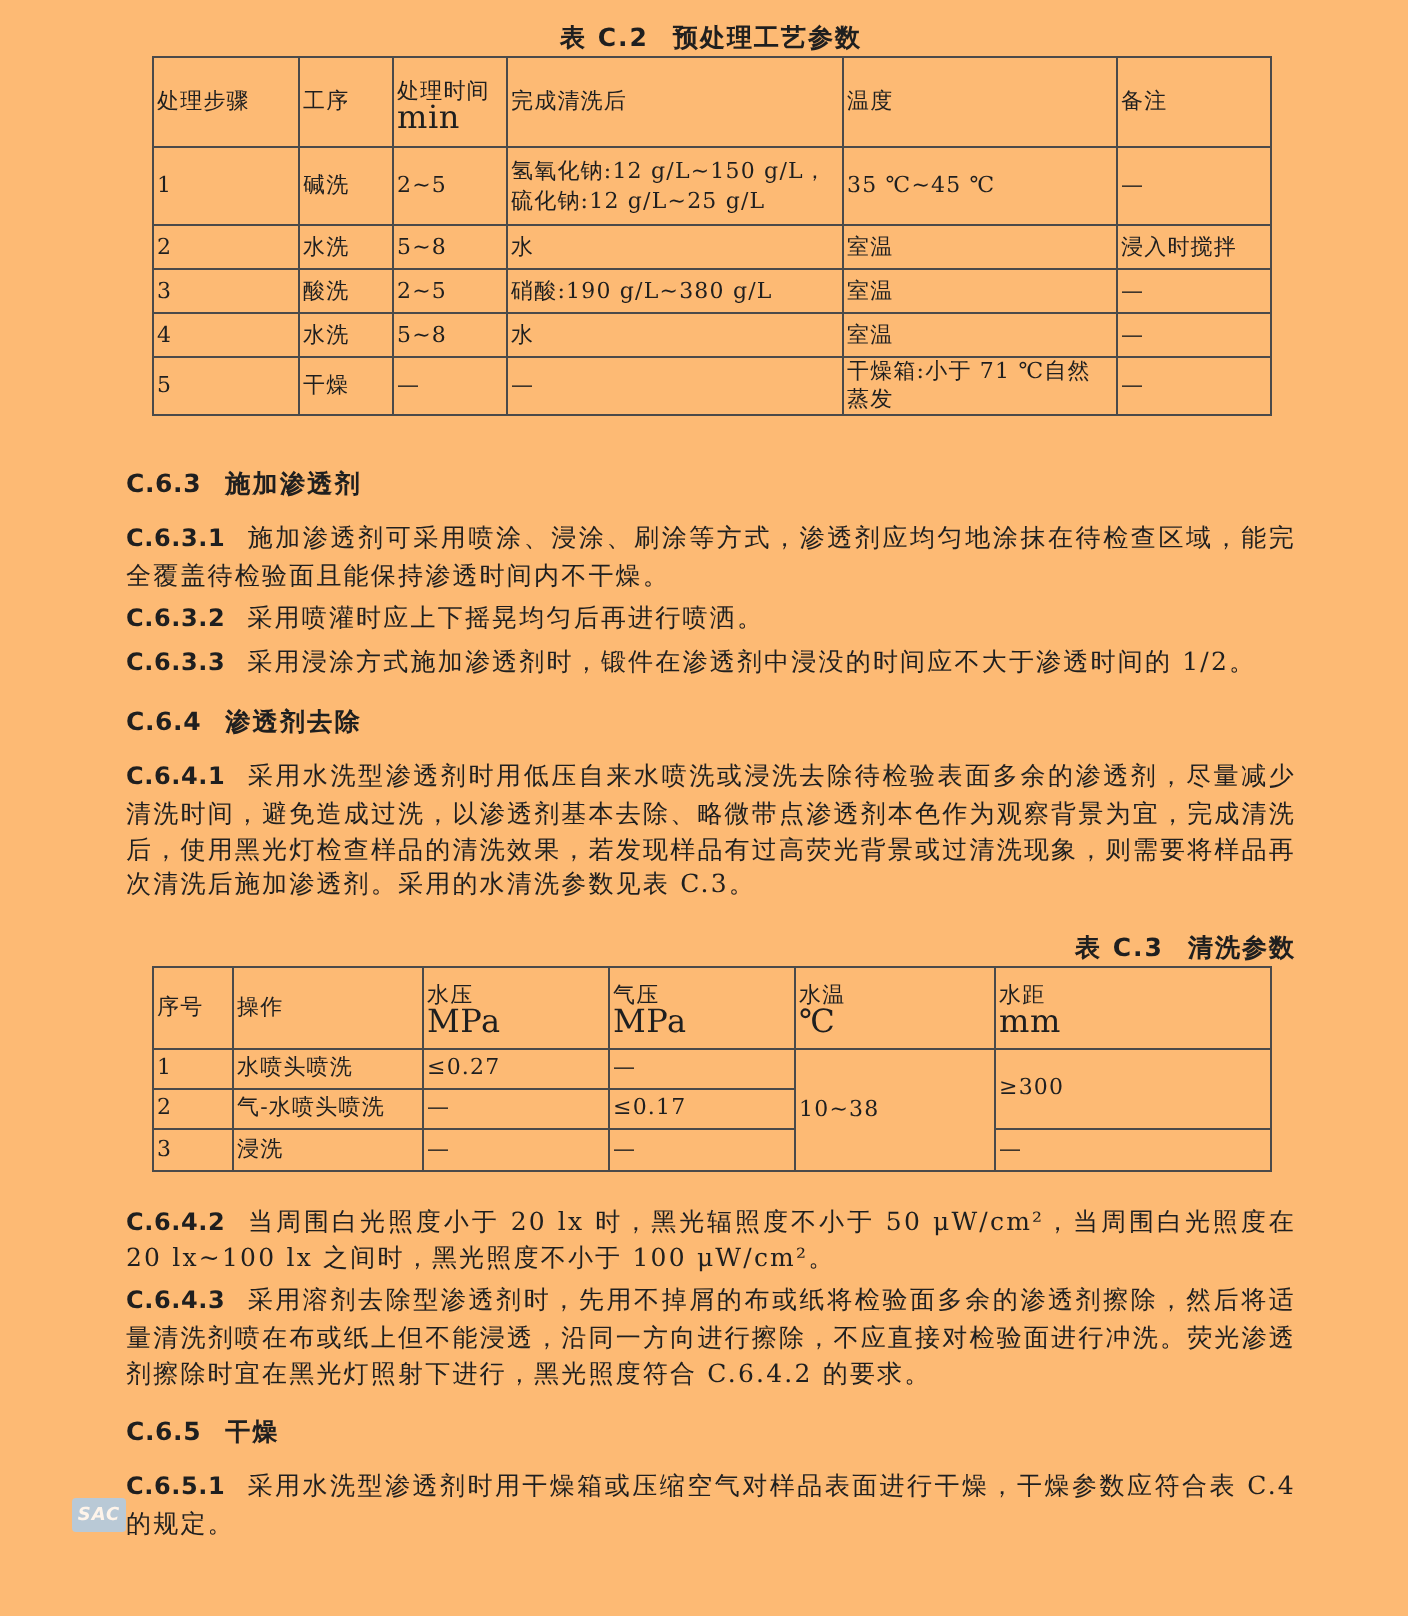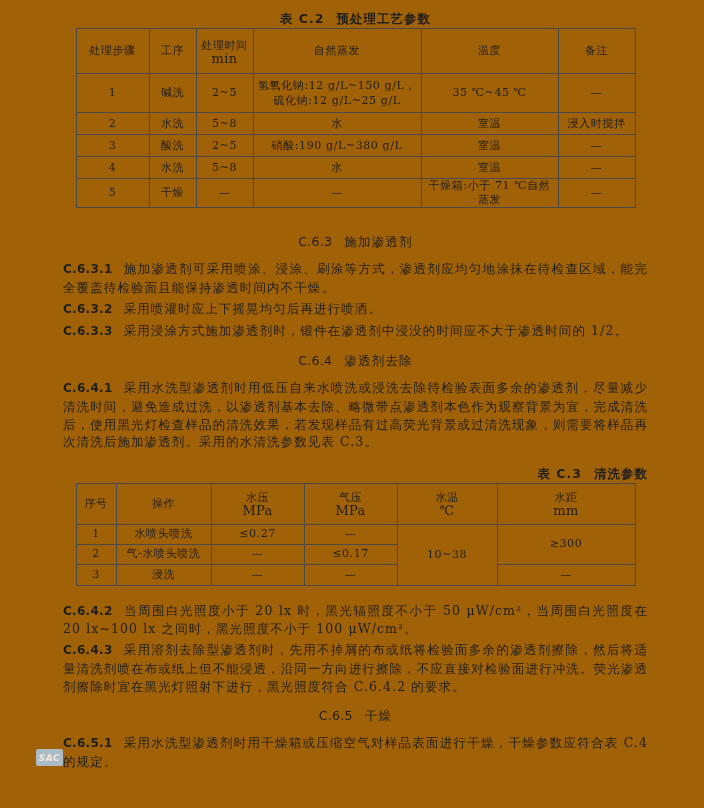--- a/index.html
+++ b/index.html
@@ -1,53 +1,52 @@
 <!DOCTYPE html>
 <html><head>
 <meta charset="utf-8">
 <style>
   html,body { margin:0; padding:0; background:#e8e8e8; }
   .page {
     position:relative; width:704px; height:808px; margin:0 auto;
-    background:#a16207; overflow:hidden;
+    background:#fdba74; overflow:hidden;
     font-family:"DejaVu Serif","Liberation Serif",serif;
     color:#1f1f1f;
   }
   .content { position:absolute; left:63px; top:0; width:585px; }
 
   .tbl-title {
     text-align:center; font-weight:bold; font-size:12.5px;
     letter-spacing:1px; padding-top:0; height:17px;
     font-family:"DejaVu Sans","Liberation Sans",sans-serif;
   }
   .tbl-title .t-no { margin-right:12px; }
 
   table.gbt {
     border-collapse:collapse; table-layout:fixed; width:559px;
     margin:0 auto; font-size:11px; border:1.5px solid #3a3a3a;
   }
   table.gbt th, table.gbt td {
-    border:1px solid #4a4a4a; text-align:center; vertical-align:middle;
+    border:1px solid #4a4a4a; text-align:left; vertical-align:middle;
     font-weight:normal; padding:0 2px; letter-spacing:0.6px;
     line-height:14px; overflow:hidden;
   }
   tr.h44 td, tr.h44 th { height:44px; }
   tr.h38 td { height:38px; }
   tr.h21 td { height:21px; }
   tr.h40 td, tr.h40 th { height:40px; }
   tr.h19 td { height:19px; }
   tr.h20 td { height:20px; }
-  .unit { font-size:13px; line-height:12px; letter-spacing:0.3px; }
+  .unit { font-size:16px; line-height:12px; letter-spacing:0.3px; }
   .hdr2 div:first-child { line-height:15px; }
   .bath2line div { line-height:15px; }
 
   .heading {
-    font-weight:normal; font-size:12.5px; letter-spacing:1.2px;
+    font-weight:bold; font-size:12.5px; letter-spacing:1.2px;
     font-family:"DejaVu Sans","Liberation Sans",sans-serif;
-    text-align:center;
   }
   .heading .num { margin-right:12px; letter-spacing:0.3px; }
 
   .para {
     font-size:12.5px; line-height:17.6px; letter-spacing:1.1px;
     text-align:justify; margin:3.5px 0 0 0;
   }
   .para .num {
     font-weight:bold; margin-right:11px; letter-spacing:0.3px;
     font-family:"DejaVu Sans","Liberation Sans",sans-serif; font-size:12px;
@@ -92,21 +91,21 @@
           <col style="width:77px">
       </colgroup>
       <tbody>
         <tr class="h44">
           <th>处理步骤</th>
           <th>工序</th>
           <th class="hdr2">
             <div>处理时间</div>
             <div class="unit">min</div>
           </th>
-          <th>自然蒸发</th>
+          <th>完成清洗后</th>
           <th>温度</th>
           <th>备注</th>
         </tr>
         <tr class="h38">
           <td>1</td>
           <td>碱洗</td>
           <td>2~5</td>
           <td class="bath2line">
             <div>氢氧化钠:12 g/L~150 g/L，</div>
             <div>硫化钠:12 g/L~25 g/L</div>

